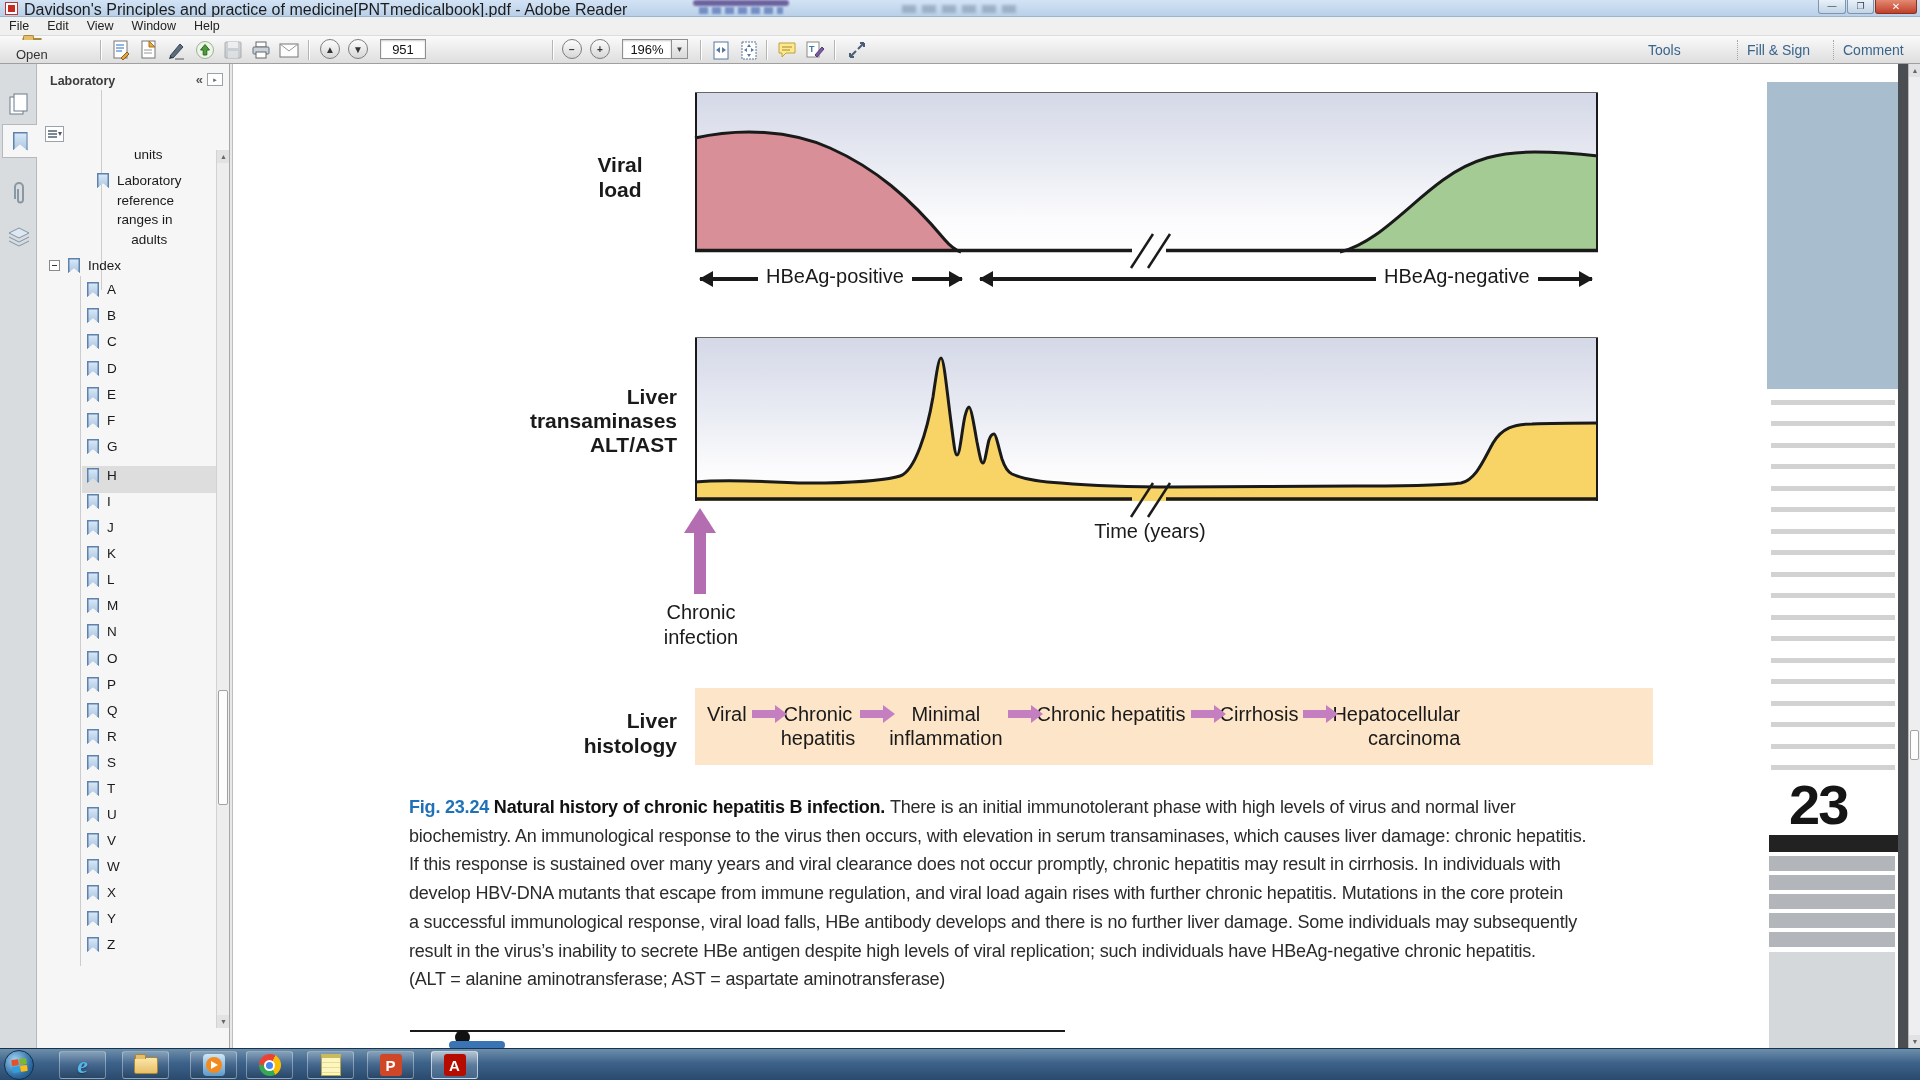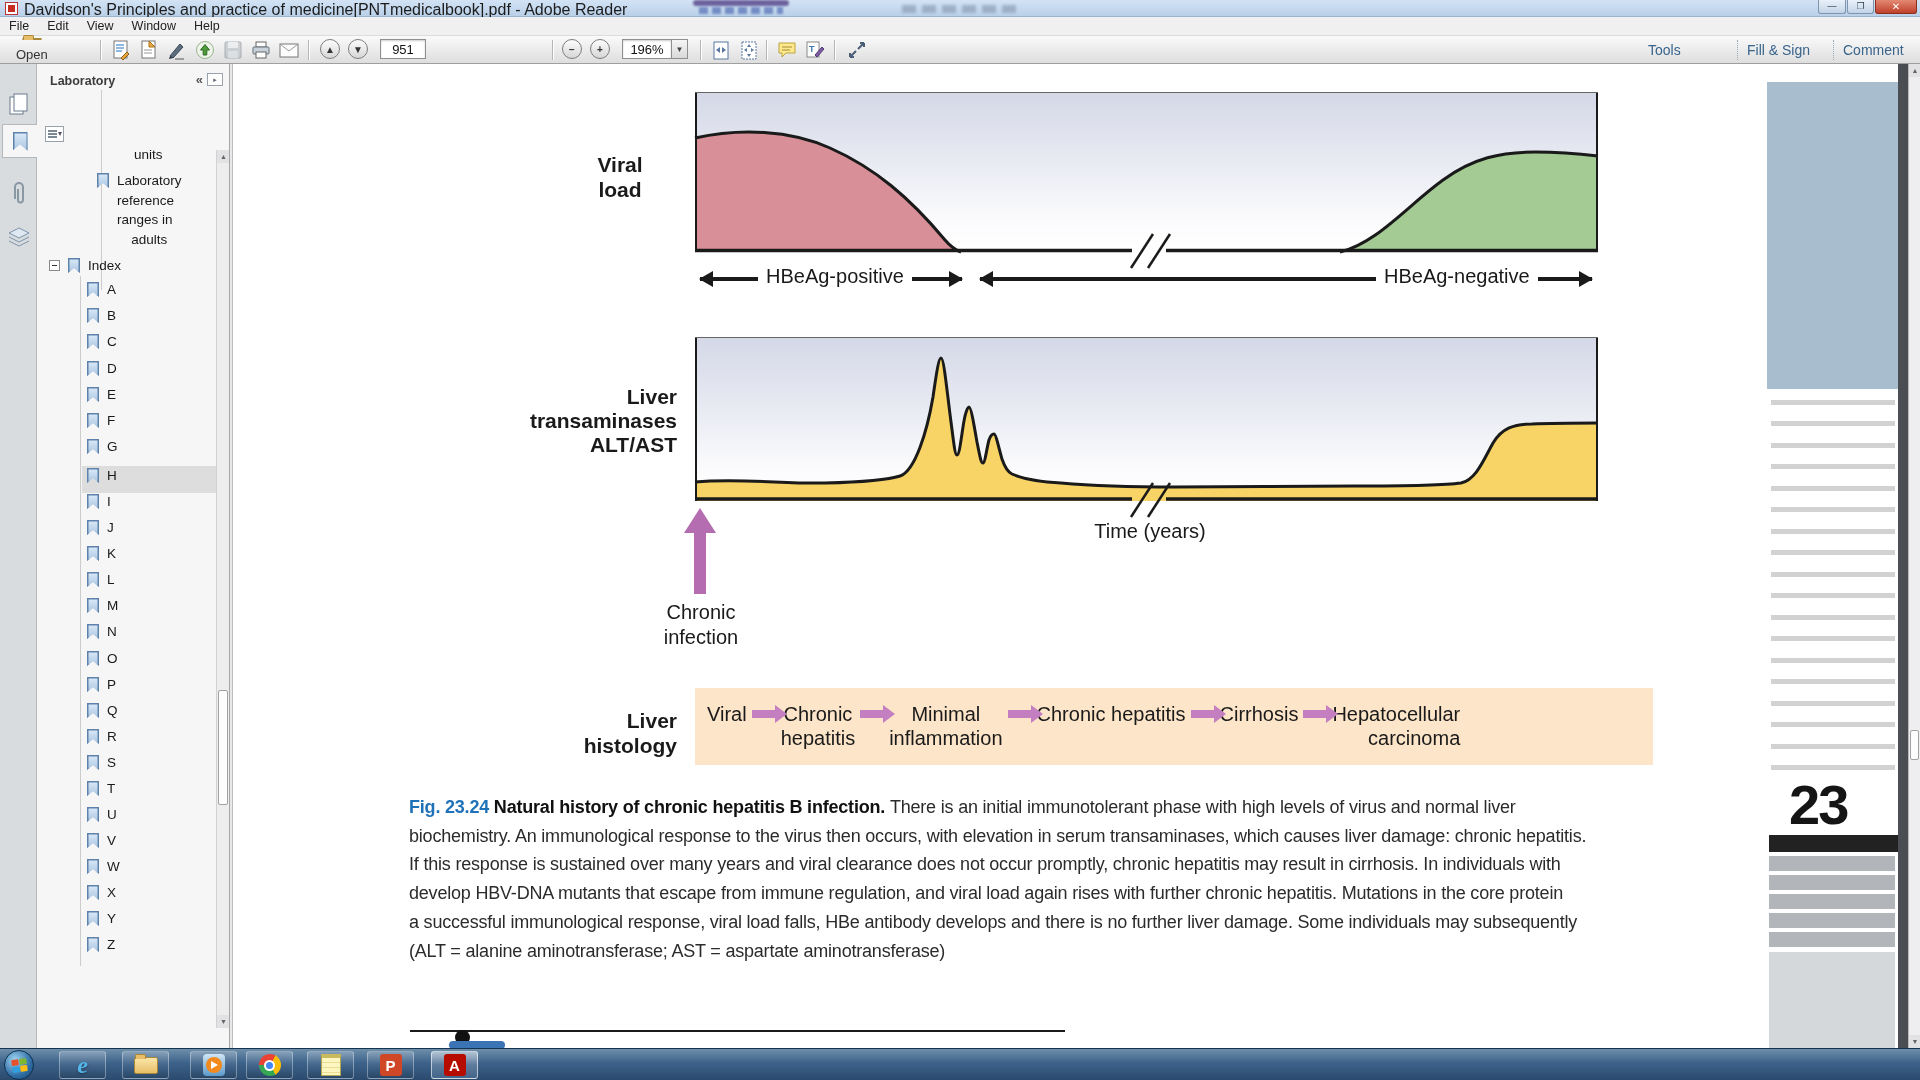--- a/index.html
+++ b/index.html
@@ -547,20 +547,21 @@
           <span>carcinoma</span>
         </div>
     </div>
 
     <div id="caption">
       <div class="cap-line"><span class="fig-label"></span><span class="fig-label">Fig. 23.24</span><span class="fig-title"> Natural history of chronic hepatitis B infection. </span><span>There is an initial immunotolerant phase with high levels of virus and normal liver</span></div>
       <div class="cap-line">biochemistry. An immunological response to the virus then occurs, with elevation in serum transaminases, which causes liver damage: chronic hepatitis.</div>
       <div class="cap-line">If this response is sustained over many years and viral clearance does not occur promptly, chronic hepatitis may result in cirrhosis. In individuals with</div>
       <div class="cap-line">develop HBV-DNA mutants that escape from immune regulation, and viral load again rises with further chronic hepatitis. Mutations in the core protein</div>
       <div class="cap-line">a successful immunological response, viral load falls, HBe antibody develops and there is no further liver damage. Some individuals may subsequently</div>
+      <div class="cap-line">result in the virus’s inability to secrete HBe antigen despite high levels of viral replication; such individuals have HBeAg-negative chronic hepatitis.</div>
       <div class="cap-line">(ALT = alanine aminotransferase; AST = aspartate aminotransferase)</div>
     </div>
 
     <div class="next-fig-line"></div>
     <div class="next-fig-dot"></div>
     <div class="next-fig-blue"></div>
 
     <div class="side-block"></div>
     <div class="side-skel"></div>
     <div class="side-chapter">23</div>

